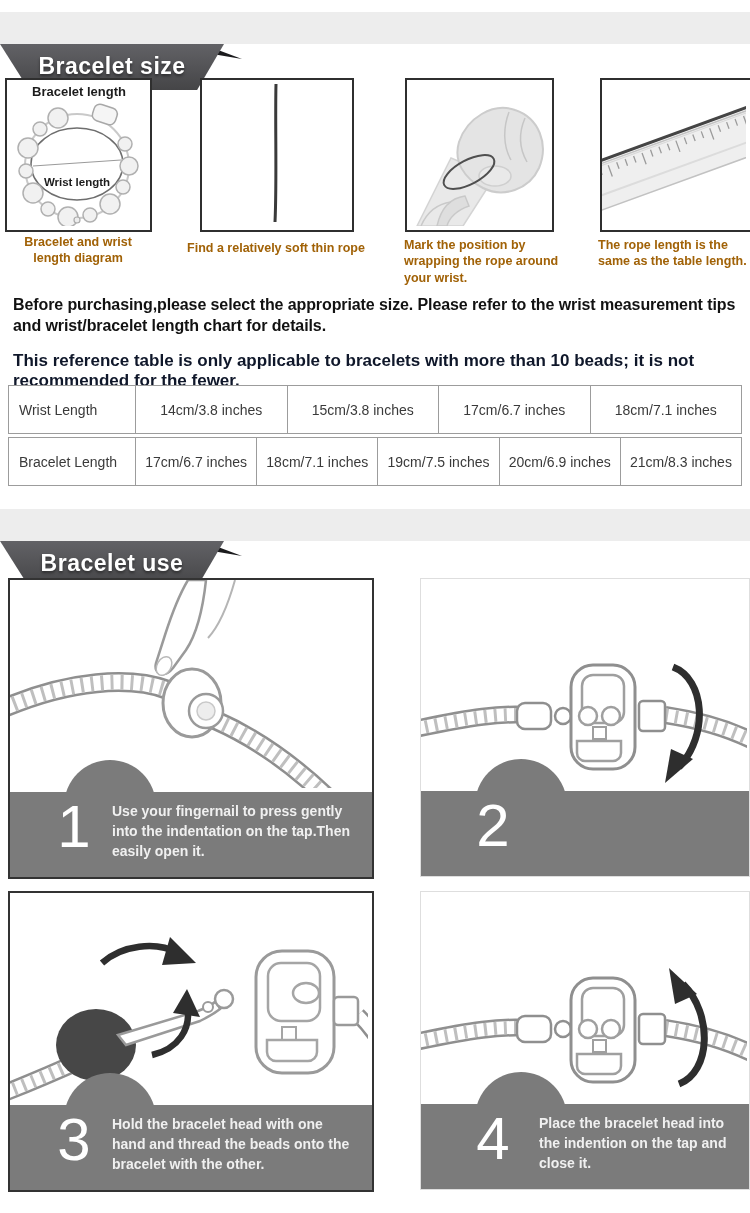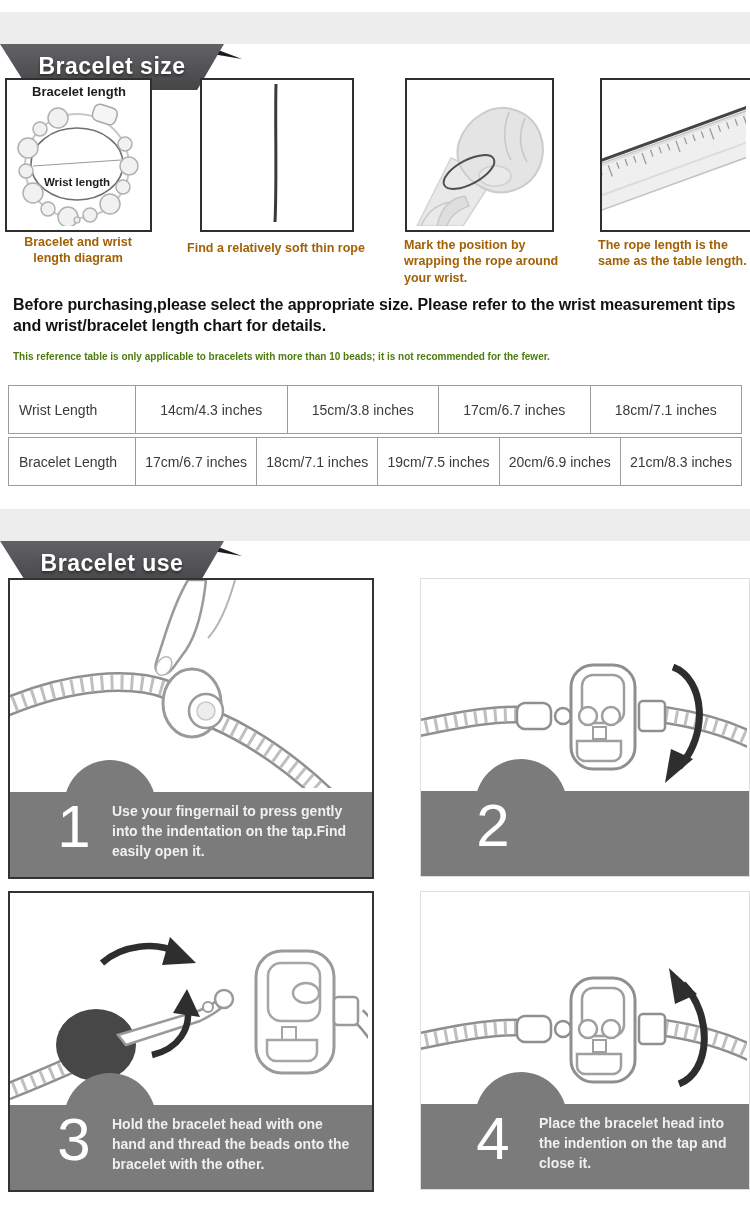--- a/index.html
+++ b/index.html
@@ -19,22 +19,22 @@
                     letter-spacing:.5px;text-shadow:0 2px 3px rgba(0,0,0,.45);
                     padding-bottom:2px;}
 
   
   .ibox{position:absolute;background:#fff;border:2px solid #2f2f2f;overflow:hidden;}
   .cap{position:absolute;font-size:12.5px;font-weight:700;color:#a16207;line-height:1.3;}
   .cap.center{text-align:center;}
 
   .intro{position:absolute;left:13px;top:294px;width:732px;font-size:16px;
          font-weight:700;line-height:1.34;color:#121212;letter-spacing:-.1px;}
-  .note{position:absolute;left:13px;top:351px;width:732px;font-size:10px;
-        font-weight:700;color:#4d7c0f;}
+  .note{position:absolute;left:13px;top:351px;width:732px;font-size:17px;
+        font-weight:700;color:#0f172a;}
 
   
   .trow{position:absolute;left:8px;width:732px;height:47px;display:flex;
         border:1px solid #9c9c9c;background:#fff;}
   .tcell{flex:1;display:flex;align-items:center;justify-content:center;
          font-size:14px;color:#3a3a3a;border-right:1px solid #9c9c9c;}
   .tcell:last-child{border-right:none;}
   .tcell.lab{flex:0 0 116px;justify-content:flex-start;padding-left:10px;}
 
   
@@ -128,21 +128,21 @@
 <div class="cap center" style="left:8px;top:234px;width:140px">Bracelet and wrist length diagram</div>
 <div class="cap center" style="left:172px;top:240px;width:208px;white-space:nowrap">Find a relatively soft thin rope</div>
 <div class="cap" style="left:404px;top:237px;width:170px">Mark the position by wrapping the rope around your wrist.</div>
 <div class="cap" style="left:598px;top:237px;width:152px">The rope length is the same as the table length.</div>
 
 <div class="intro">Before purchasing,please select the appropriate size. Please refer to the wrist measurement tips and wrist/bracelet length chart for details.</div>
 <div class="note">This reference table is only applicable to bracelets with more than 10 beads; it is not recommended for the fewer.</div>
 
 <div class="trow" style="top:385px">
   <div class="tcell lab">Wrist Length</div>
-  <div class="tcell">14cm/4.3 inches</div>
+  <div class="tcell">14cm/3.8 inches</div>
   <div class="tcell">15cm/3.8 inches</div>
   <div class="tcell">17cm/6.7 inches</div>
   <div class="tcell">18cm/7.1 inches</div>
 </div>
 <div class="trow" style="top:437px">
   <div class="tcell lab">Bracelet Length</div>
   <div class="tcell">17cm/6.7 inches</div>
   <div class="tcell">18cm/7.1 inches</div>
   <div class="tcell">19cm/7.5 inches</div>
   <div class="tcell">20cm/6.9 inches</div>
@@ -168,21 +168,21 @@
     <ellipse cx="182" cy="123" rx="29" ry="34" fill="#ffffff" stroke="#9a9a9a" stroke-width="3"></ellipse>
     <circle cx="196" cy="131" r="17" fill="#ffffff" stroke="#9a9a9a" stroke-width="2.5"></circle>
     <circle cx="196" cy="131" r="9" fill="#ededed" stroke="#c9c9c9" stroke-width="1.5"></circle>
     <path d="M225,0 C218,25 210,45 198,58" stroke="#b5b5b5" stroke-width="2" fill="none"></path>
     <path d="M196,0 C193,28 188,52 176,70 L163,88 C155,98 143,95 146,83 L155,55 C163,30 172,10 178,0 Z" fill="#ffffff" stroke="#9a9a9a" stroke-width="2.5"></path>
     <ellipse cx="154" cy="86" rx="7" ry="10" transform="rotate(30 154 86)" fill="#ffffff" stroke="#b9b9b9" stroke-width="1.5"></ellipse>
   </svg>
   <div class="bump"></div>
   <div class="bar"></div>
   <div class="stepnum">1</div>
-  <div class="steptxt">Use your fingernail to press gently into the indentation on the tap.Find easily open it.</div>
+  <div class="steptxt">Use your fingernail to press gently into the indentation on the tap.Then easily open it.</div>
 </div>
 
 <div class="panel light narrow" style="left:420px;top:578px;width:328px;height:297px">
   <svg class="art" width="326" height="208" viewBox="0 0 326 208">
     <path d="M-6,150 C50,138 80,134 108,136" stroke="#8f8f8f" stroke-width="18" fill="none"></path>
     <path d="M-6,150 C50,138 80,134 108,136" stroke="#ffffff" stroke-width="13" fill="none"></path>
     <path d="M-6,150 C50,138 80,134 108,136" stroke="#bfbfbf" stroke-width="13" fill="none" stroke-dasharray="3 7"></path>
     <path d="M244,136 C284,142 312,152 332,162" stroke="#8f8f8f" stroke-width="18" fill="none"></path>
     <path d="M244,136 C284,142 312,152 332,162" stroke="#ffffff" stroke-width="13" fill="none"></path>
     <path d="M244,136 C284,142 312,152 332,162" stroke="#bfbfbf" stroke-width="13" fill="none" stroke-dasharray="3 7"></path>

